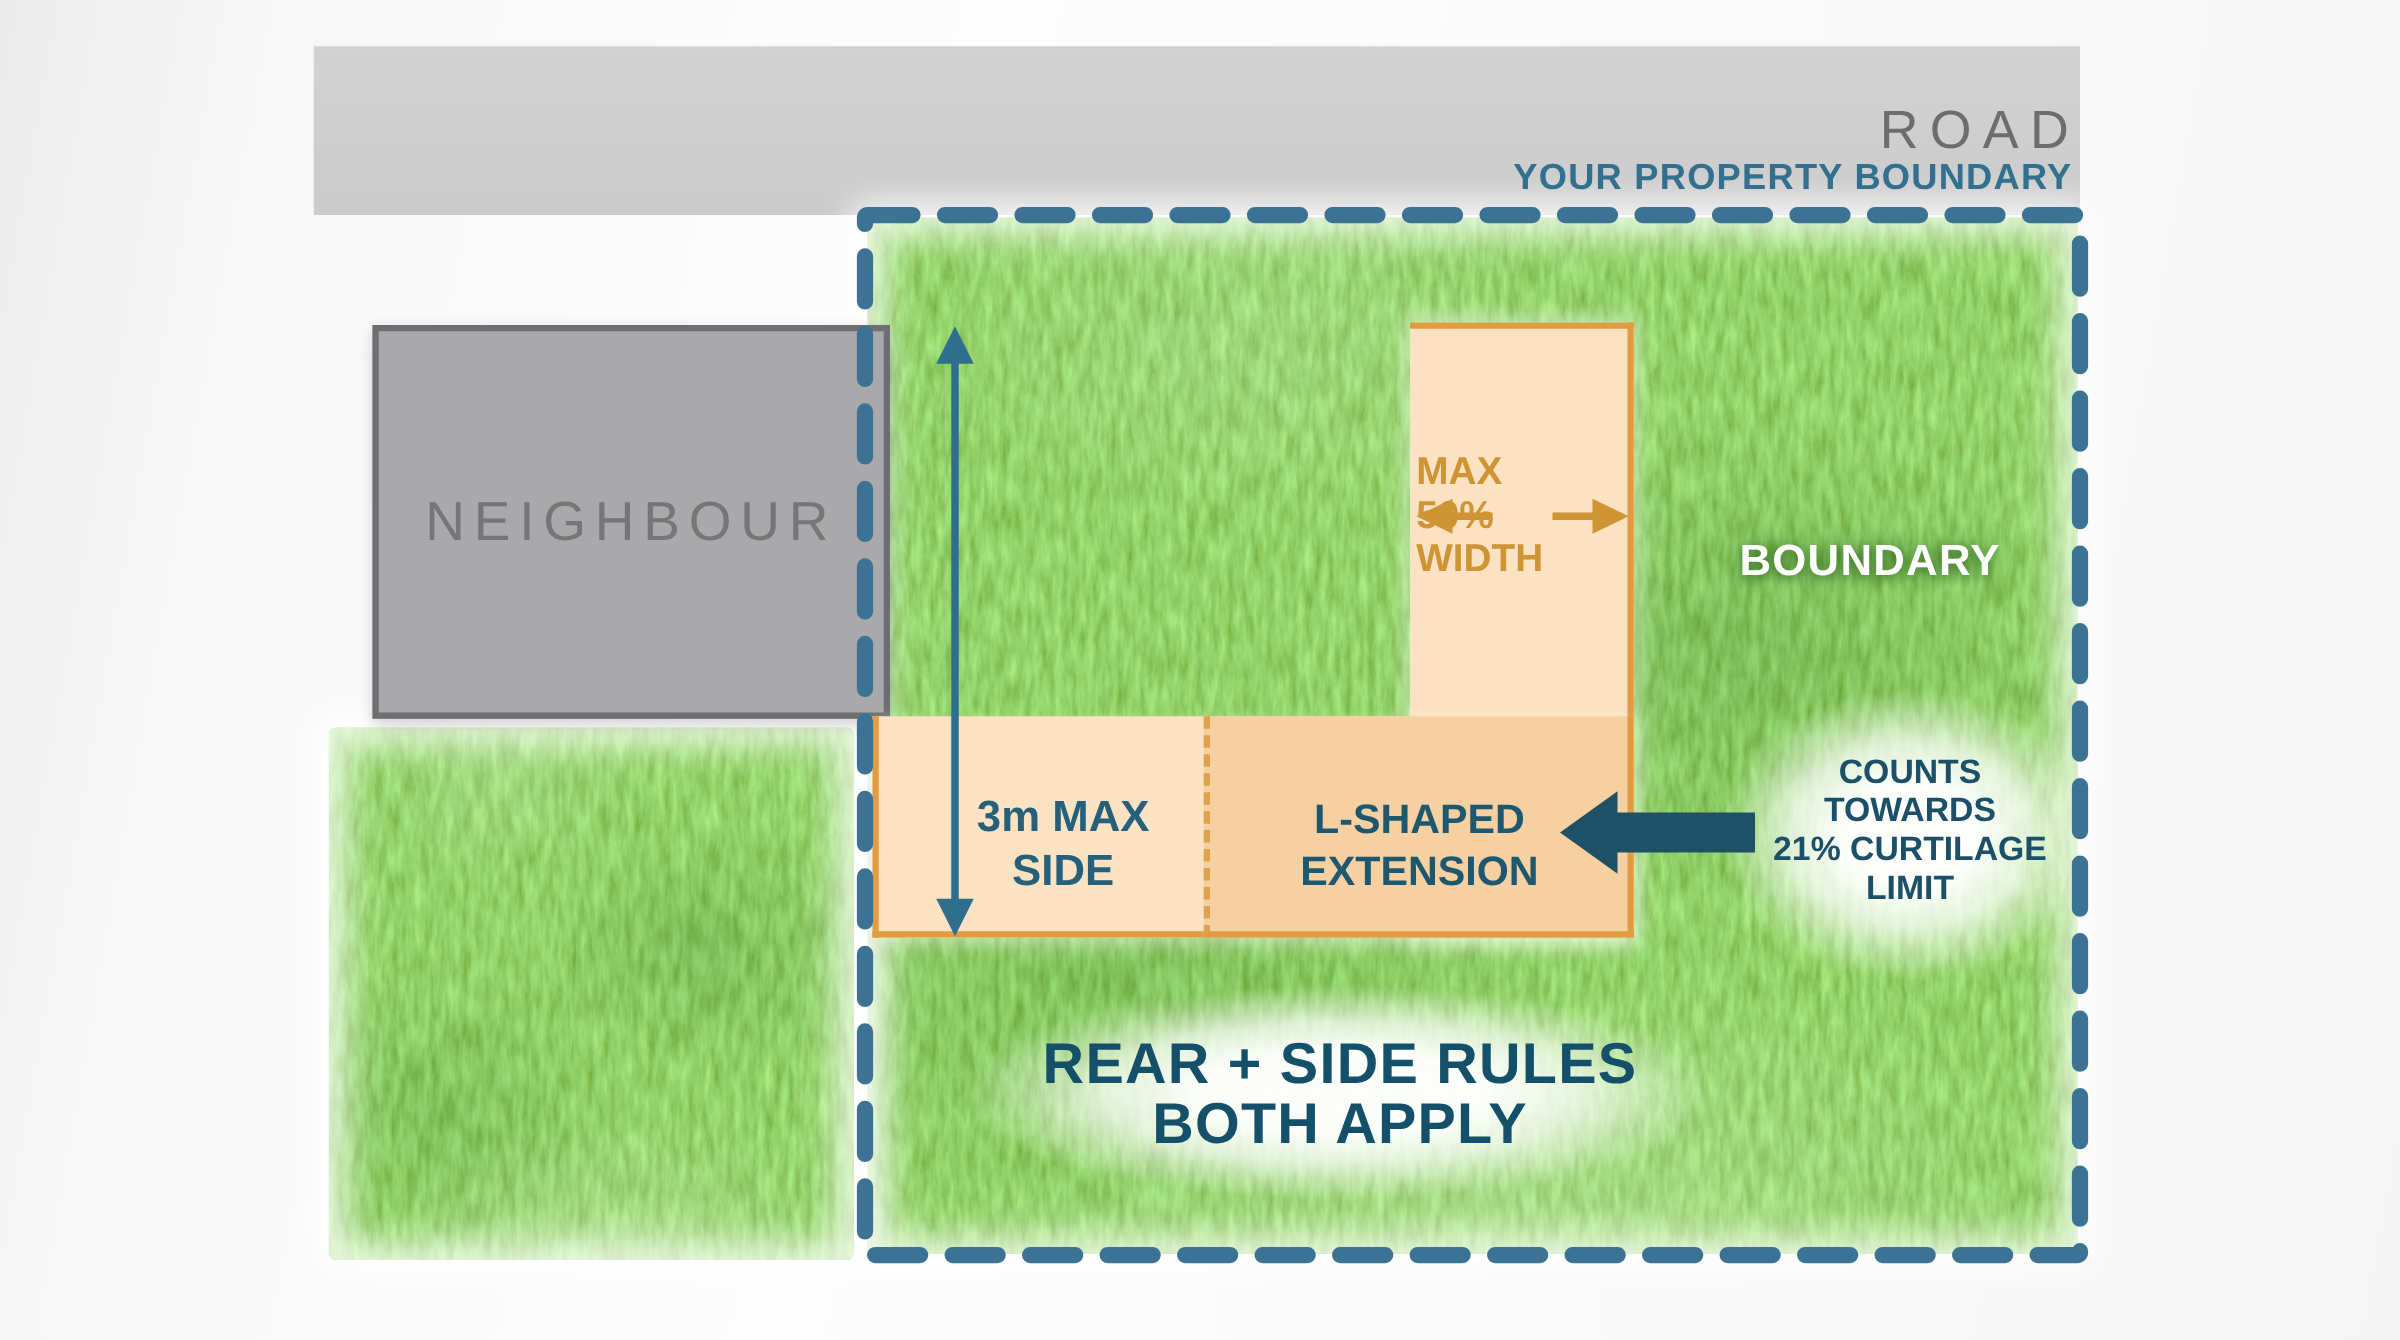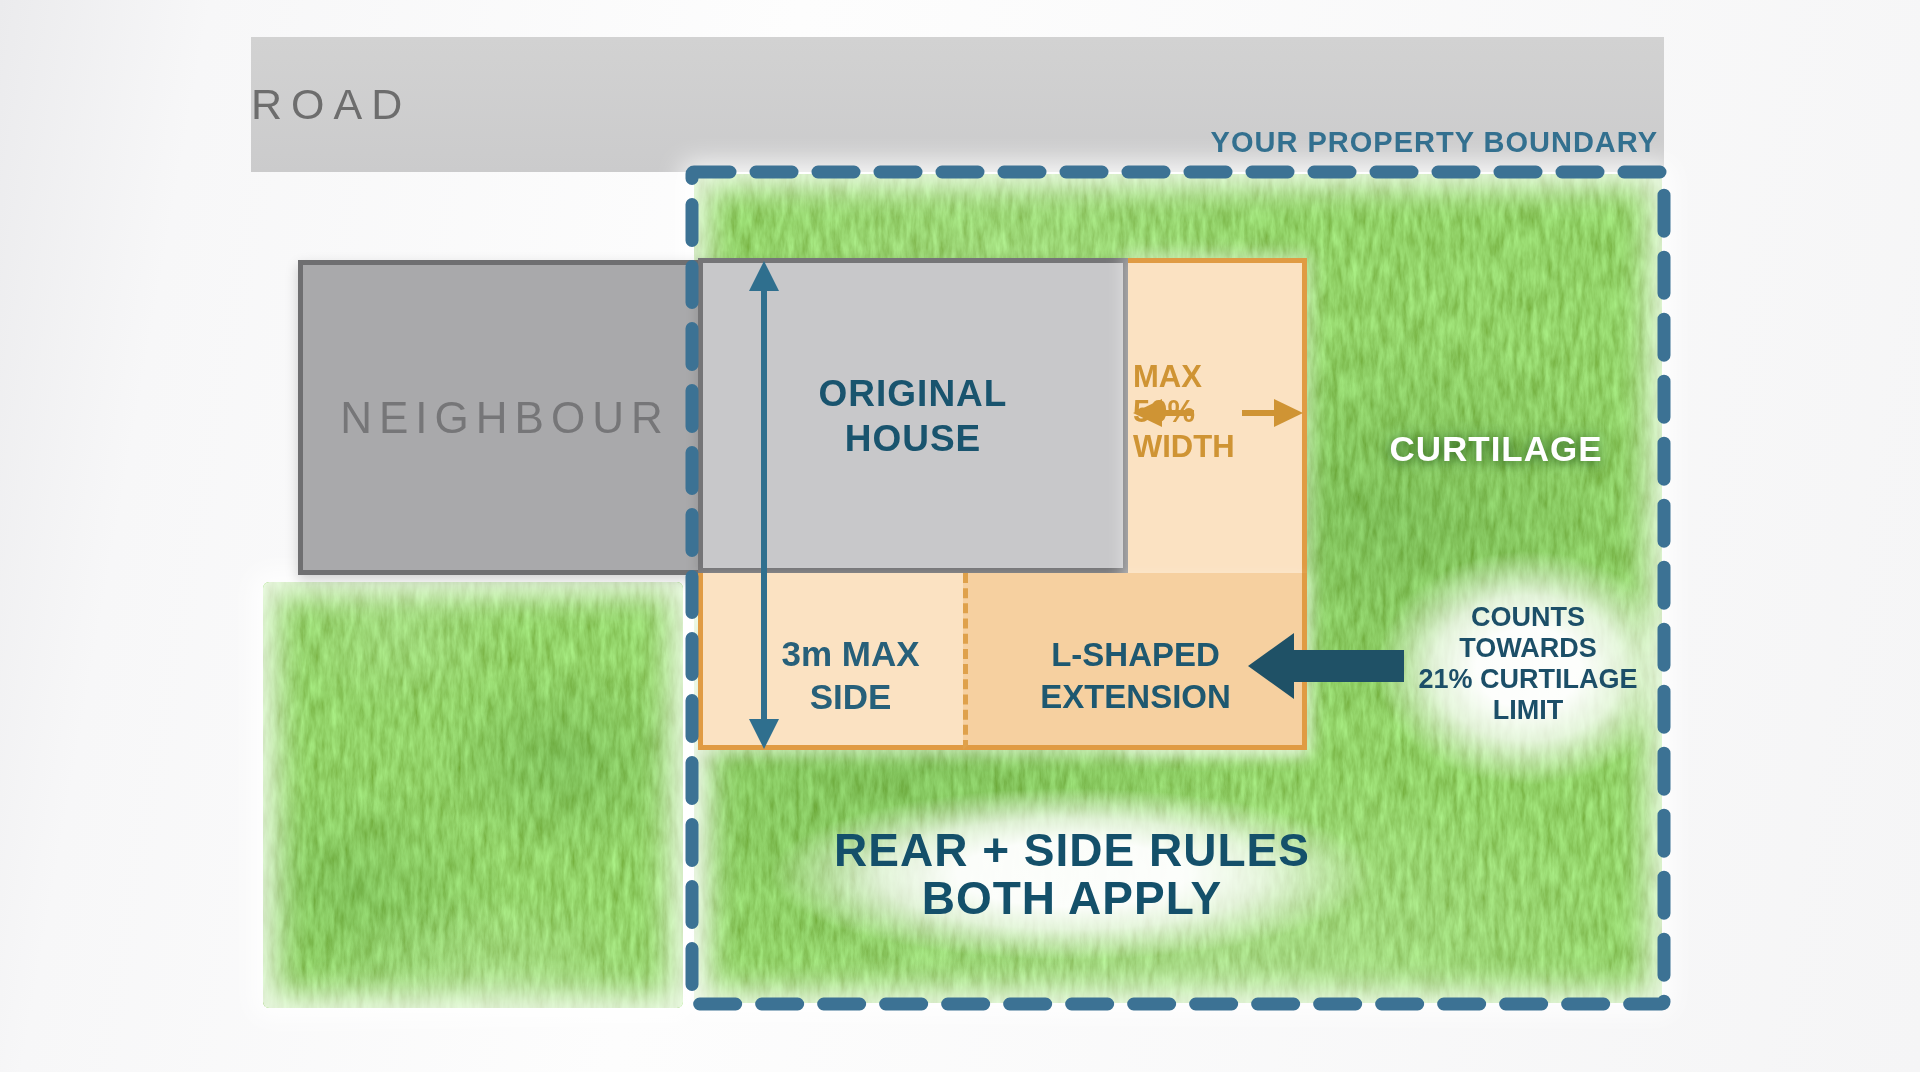--- a/index.html
+++ b/index.html
@@ -8,21 +8,21 @@
 
   .stage {
     position: relative; width: 1920px; height: 1072px; overflow: hidden;
     background: linear-gradient(100deg, #ebebed 0%, #f7f7f8 10%, #fdfdfd 38%, #f5f5f6 100%);
   }
 
   
   .road {
     position: absolute; left: 251px; top: 37px; width: 1413px; height: 135px;
     background: linear-gradient(180deg, #d2d2d2, #cbcbcc);
-    display: flex; align-items: center; justify-content: flex-start;
+    display: flex; align-items: center; justify-content: flex-end;
   }
   .road-label { font-size: 43px; letter-spacing: 9px; color: #6d6d6d; font-weight: 400; }
 
   .boundary-label {
     position: absolute; top: 126px; left: 1180px; width: 478px; text-align: right;
     font-size: 29px; font-weight: 700; color: #33708f; letter-spacing: 1px; white-space: nowrap;
   }
 
   
   .grass {
@@ -156,26 +156,20 @@
     <div class="grass-fade"></div>
   </div>
 
   <div class="blob rear-blob"></div>
   <div class="blob counts-blob"></div>
 
   <div class="neighbour">
     <span class="neighbour-label">NEIGHBOUR</span>
   </div>
 
-  <div class="house">
-    <div class="house-label">
-      <span>ORIGINAL</span>
-      <span>HOUSE</span>
-    </div>
-  </div>
 
   <div class="side-strip"></div>
   <div class="ext-row"></div>
   <div class="ext-right"></div>
 
   <div class="caption width-text">
     <span>MAX</span>
     <span>50%</span>
     <span>WIDTH</span>
   </div>
@@ -184,21 +178,21 @@
     <span>3m MAX</span>
     <span>SIDE</span>
   </div>
 
   <div class="caption ext-text">
     <span>L-SHAPED</span>
     <span>EXTENSION</span>
   </div>
 
   <div class="caption curtilage-text">
-    <span>CURTILAGE</span>
+    <span>BOUNDARY</span>
   </div>
 
   <div class="caption counts-text">
     <span>COUNTS</span>
     <span>TOWARDS</span>
     <span>21% CURTILAGE</span>
     <span>LIMIT</span>
   </div>
 
   <div class="caption rules-text">

